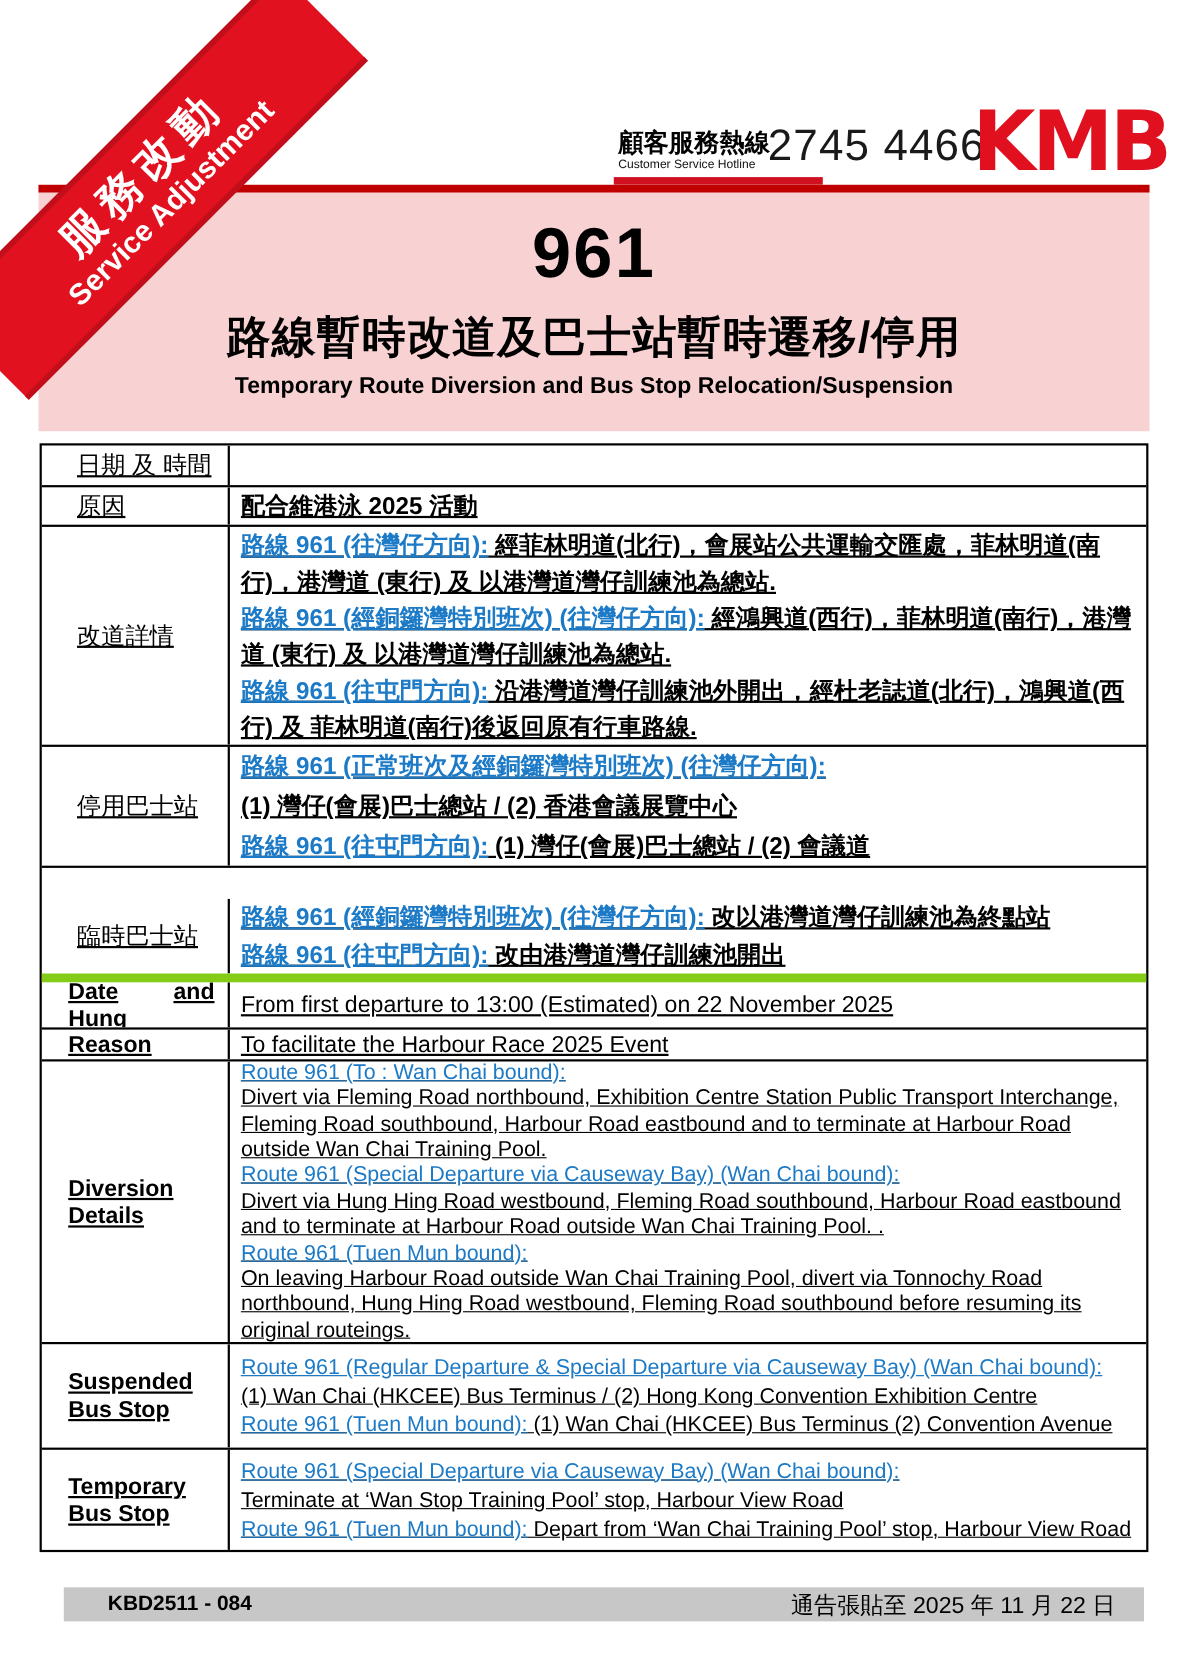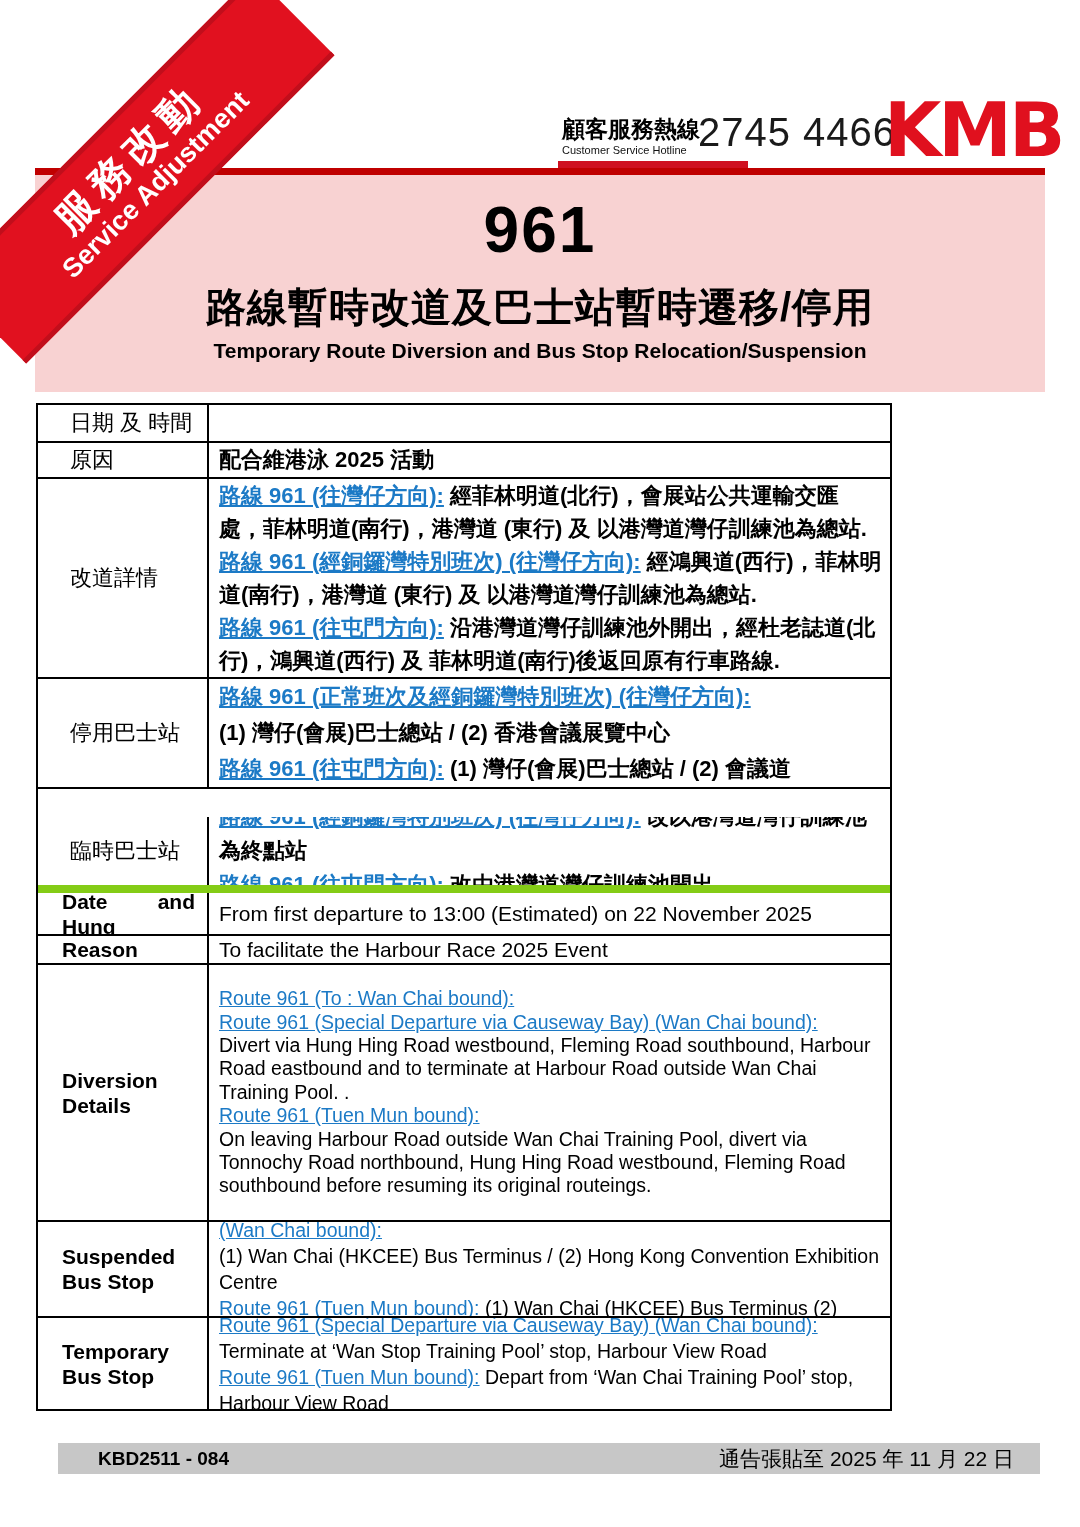--- a/index.html
+++ b/index.html
@@ -24,21 +24,21 @@
     letter-spacing:-3px;transform:scaleY(1.02);font-family:"DejaVu Sans",sans-serif;}
 
   
   .banner{position:absolute;left:35px;top:168px;width:1010px;height:224px;background:#f8d2d2;
     border-top:7px solid #c00000;box-sizing:border-box;z-index:1;text-align:center;}
   .route-num{font-size:64px;font-weight:bold;color:#000;line-height:86px;margin-top:12px;letter-spacing:2px;}
   .title-cn{font-size:40px;font-weight:bold;color:#000;line-height:48px;margin-top:10px;letter-spacing:1px;}
   .title-en{font-size:21px;font-weight:bold;color:#000;line-height:24px;margin-top:8px;}
 
   
-  .ntable{position:absolute;left:36px;top:403px;width:856px;border:2px solid #000;box-sizing:border-box;}
+  .ntable{position:absolute;left:36px;top:403px;width:1008px;border:2px solid #000;box-sizing:border-box;text-decoration:underline;}
   .trow{display:flex;border-bottom:2px solid #000;box-sizing:border-box;overflow:hidden;}
   .trow:last-child{border-bottom:none;}
   .trow.thick{border-bottom:8px solid #84cc16;margin-top:28px;}
   .lbl{width:171px;min-width:171px;border-right:2px solid #000;box-sizing:border-box;
     display:flex;flex-direction:column;justify-content:center;overflow:hidden;}
   .lbl-cn{padding-left:32px;font-size:22px;font-weight:400;color:#000;}
   .lbl-en{padding-left:24px;padding-right:12px;font-size:21px;font-weight:bold;color:#000;line-height:25px;}
   .cell{flex:1;display:flex;flex-direction:column;justify-content:center;
     padding-left:10px;padding-right:8px;box-sizing:border-box;overflow:hidden;}
   .cell-cn{font-size:22px;font-weight:bold;color:#000;line-height:34px;}
@@ -152,20 +152,21 @@
         <p class="para"><span>To facilitate the Harbour Race 2025 Event</span></p>
       </div>
     </div>
 
     <div class="trow" style="height:257px">
       <div class="lbl lbl-en">
         <span>Diversion Details</span>
       </div>
       <div class="cell cell-en tight">
         <p class="para"><span class="lnk">Route 961 (To : Wan Chai bound):</span><span></span></p>
+        <p class="para"><span class="lnk"></span><span>Divert via Fleming Road northbound, Exhibition Centre Station Public Transport Interchange, Fleming Road southbound, Harbour Road eastbound and to terminate at Harbour Road outside Wan Chai Training Pool.</span></p>
         <p class="para"><span class="lnk">Route 961 (Special Departure via Causeway Bay) (Wan Chai bound):</span><span></span></p>
         <p class="para"><span class="lnk"></span><span>Divert via Hung Hing Road westbound, Fleming Road southbound, Harbour Road eastbound and to terminate at Harbour Road outside Wan Chai Training Pool. .</span></p>
         <p class="para"><span class="lnk">Route  961 (Tuen Mun bound):</span><span></span></p>
         <p class="para"><span class="lnk"></span><span>On leaving Harbour Road outside Wan Chai Training Pool, divert via Tonnochy Road northbound, Hung Hing Road westbound, Fleming Road southbound before resuming its original routeings.</span></p>
       </div>
     </div>
 
     <div class="trow" style="height:96px">
       <div class="lbl lbl-en">
         <span>Suspended Bus Stop</span>

